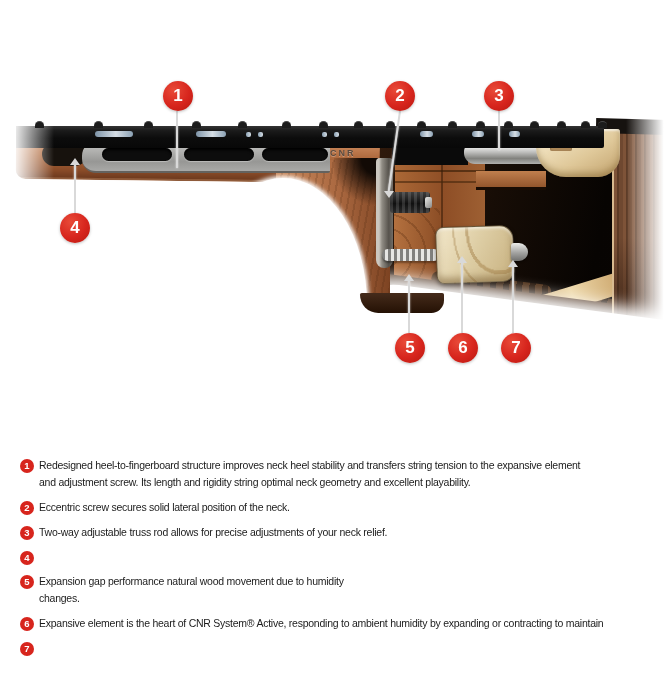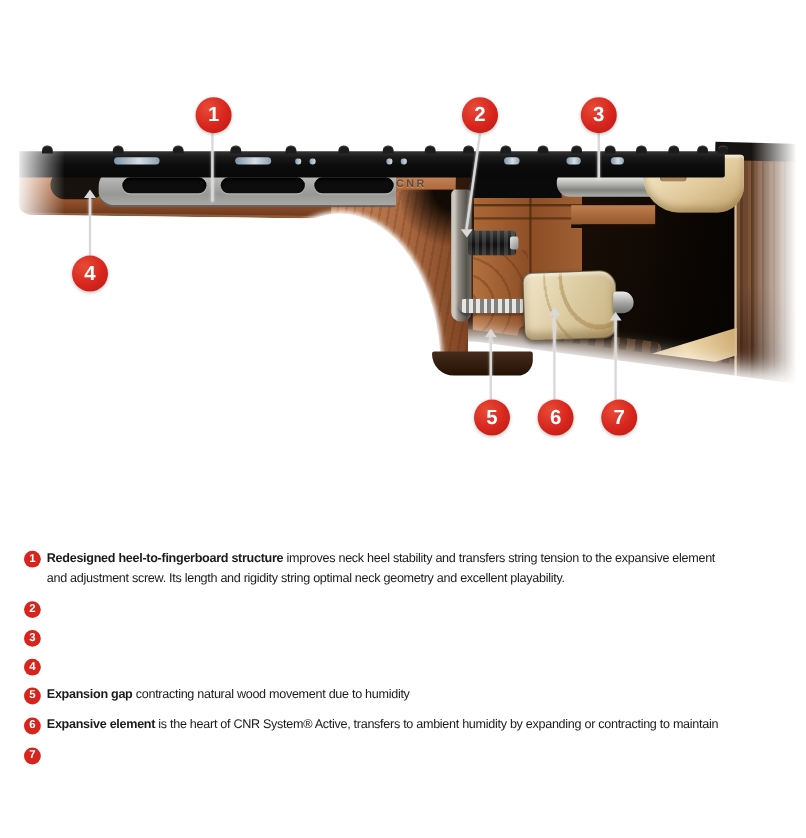--- a/index.html
+++ b/index.html
@@ -111,21 +111,21 @@
     color:#fff;font-weight:bold;font-size:17px;box-shadow:0 1px 3px rgba(0,0,0,.25);}
 
   
   .legend{width:660px;padding:33px 0 0 20px;}
   .legend-item{display:flex;align-items:flex-start;margin-bottom:8px;}
   .badge{flex:0 0 14px;width:14px;height:14px;margin:2px 5px 0 0;border-radius:50%;
     background:var(--accent);color:#fff;font-weight:bold;font-size:9.5px;line-height:14px;
     display:flex;align-items:center;justify-content:center;}
   .legend-text{margin:0;font-size:10.5px;letter-spacing:-0.25px;line-height:17px;color:var(--text);}
   .tline{display:block;white-space:nowrap;}
-  .legend-text b{font-weight:bold;}
+  .legend-text b{font-weight:normal;}
 </style>
 </head>
 <body>
 
 <div>
 
   <div class="fig">
     <div class="cavity"></div>
     <div class="block">
         <span class="block-seam"></span>
@@ -214,37 +214,44 @@
   <div class="legend">
       <div class="legend-item">
         <span class="badge">1</span>
         <p class="legend-text">
           <span class="tline"><b>Redesigned heel-to-fingerboard structure</b><span> improves neck heel stability and transfers string tension to the expansive element</span></span>
           <span class="tline">and adjustment screw. Its length and rigidity string optimal neck geometry and excellent playability.</span>
         </p>
       </div>
       <div class="legend-item">
         <span class="badge">2</span>
+        <p class="legend-text">
+          <span class="tline"><b>Eccentric screw</b><span> secures solid lateral position of the neck.</span></span>
+        </p>
       </div>
       <div class="legend-item">
         <span class="badge">3</span>
+        <p class="legend-text">
+          <span class="tline"><b>Two-way adjustable truss</b><span> rod allows for precise adjustments of your neck relief.</span></span>
+        </p>
       </div>
       <div class="legend-item">
         <span class="badge">4</span>
       </div>
       <div class="legend-item">
         <span class="badge">5</span>
         <p class="legend-text">
-          <span class="tline"><b>Expansion gap</b><span> contracting natural wood movement due to humidity</span></span>
+          <span class="tline"><b>Expansion gap</b><span> performance natural wood movement due to humidity</span></span>
+          <span class="tline">changes.</span>
         </p>
       </div>
       <div class="legend-item">
         <span class="badge">6</span>
         <p class="legend-text">
-          <span class="tline"><b>Expansive element</b><span> is the heart of CNR System® Active, transfers to ambient humidity by expanding or contracting to maintain</span></span>
+          <span class="tline"><b>Expansive element</b><span> is the heart of CNR System® Active, responding to ambient humidity by expanding or contracting to maintain</span></span>
         </p>
       </div>
       <div class="legend-item">
         <span class="badge">7</span>
       </div>
     </div>
 
 </div>
 
 </body></html>

